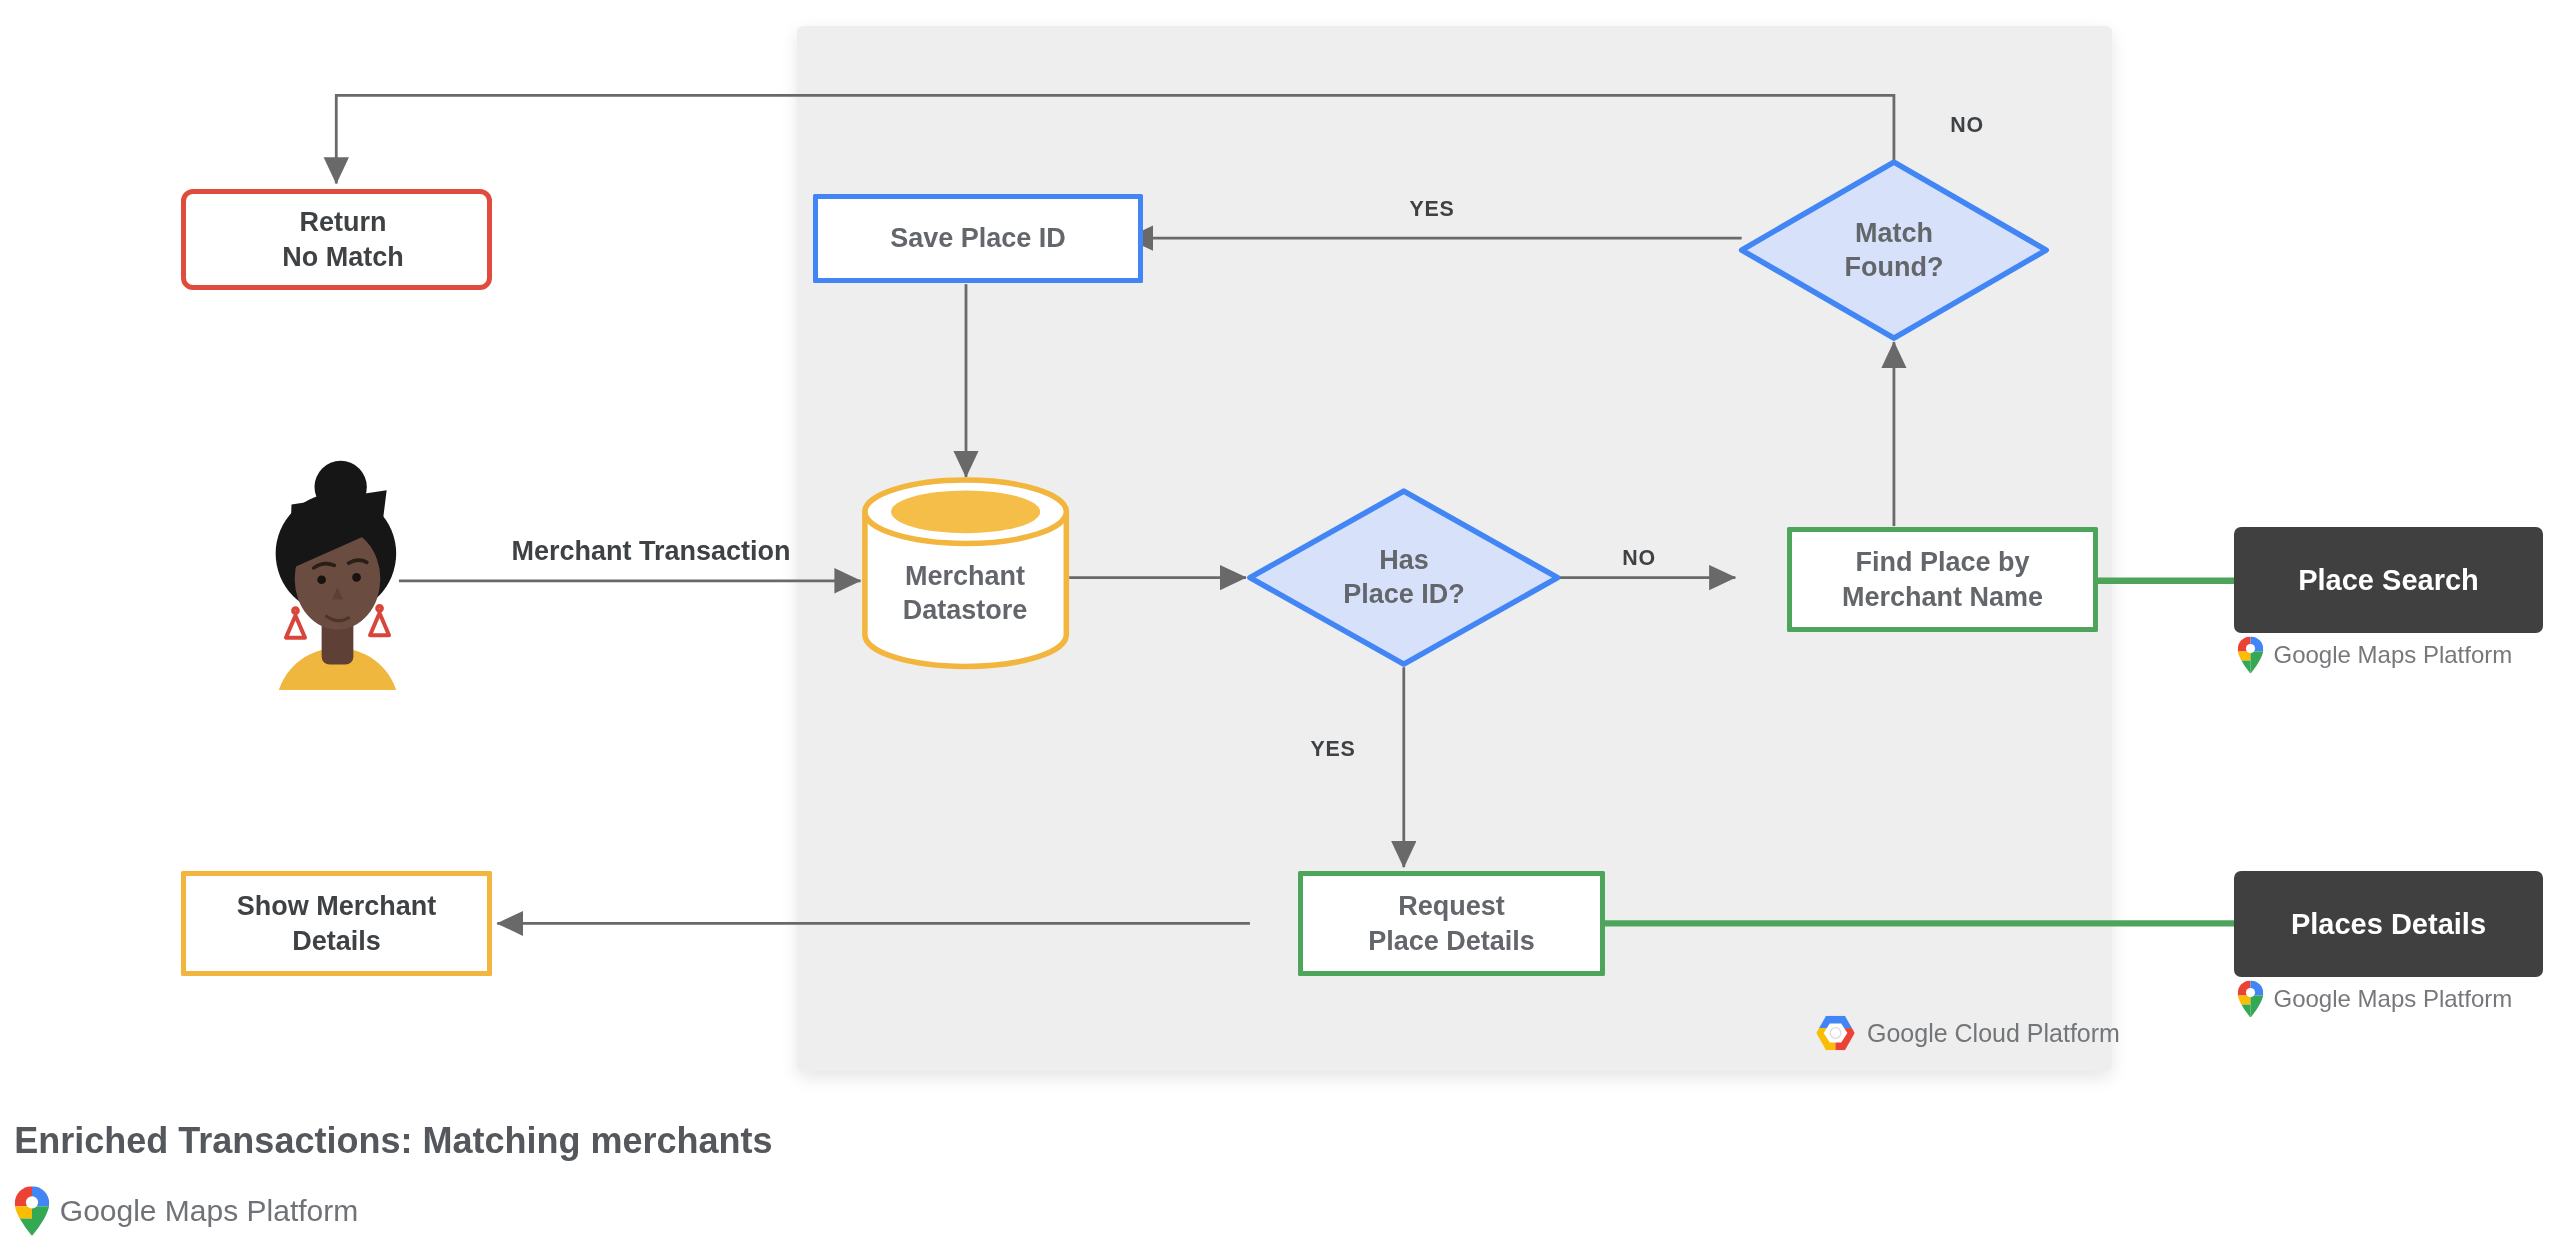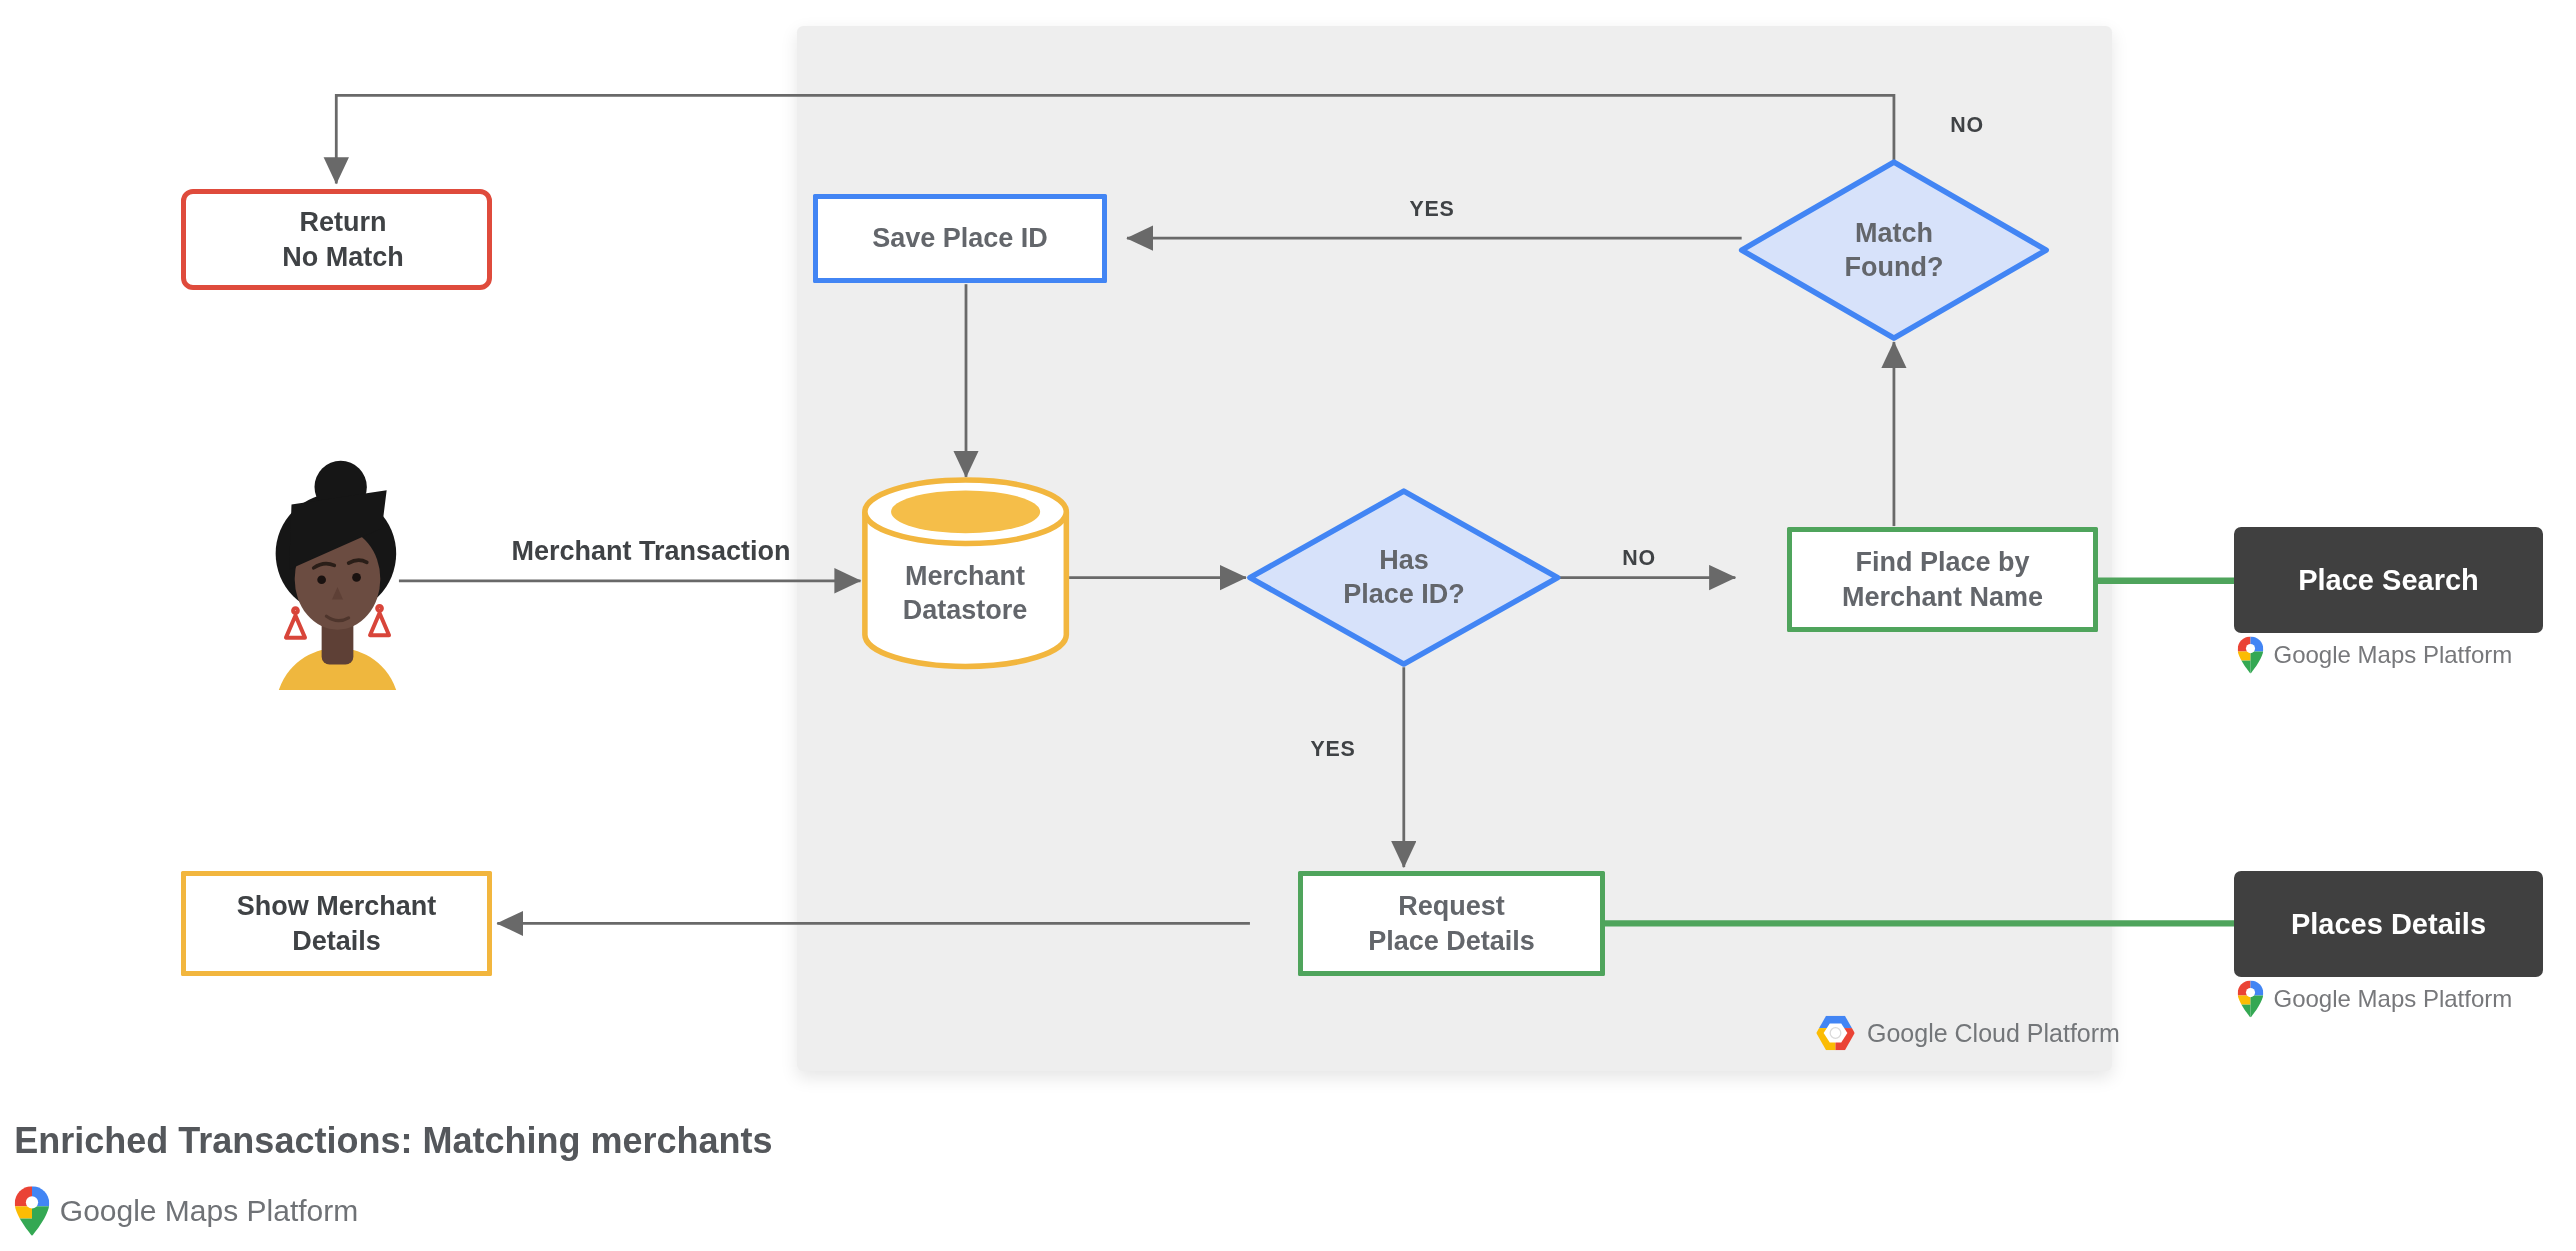--- a/index.html
+++ b/index.html
@@ -88,21 +88,21 @@
       <ellipse cx="1217.5" cy="645" rx="127" ry="40" fill="#ffffff" stroke="#F2B63E" stroke-width="7"></ellipse>
       <ellipse cx="1217.5" cy="645" rx="94" ry="27" fill="#F5BE49"></ellipse>
     </g>
   </svg>
 
   <div class="node red-border" style="left:181px;top:189px;width:311px;height:101px;">
     <span class="node-label">Return
 No Match</span>
   </div>
 
-  <div class="node blue-border" style="left:813px;top:194px;width:294px;height:89px;">
+  <div class="node blue-border" style="left:813px;top:194px;width:330px;height:89px;">
     <span class="node-label">Save Place ID</span>
   </div>
 
   <div class="node green-border" style="left:1739px;top:527px;width:311px;height:105px;">
     <span class="node-label">Find Place by
 Merchant Name</span>
   </div>
 
   <div class="node green-fill" style="left:2234px;top:527px;width:309px;height:106px;">
     <span class="node-label">Place Search</span>

